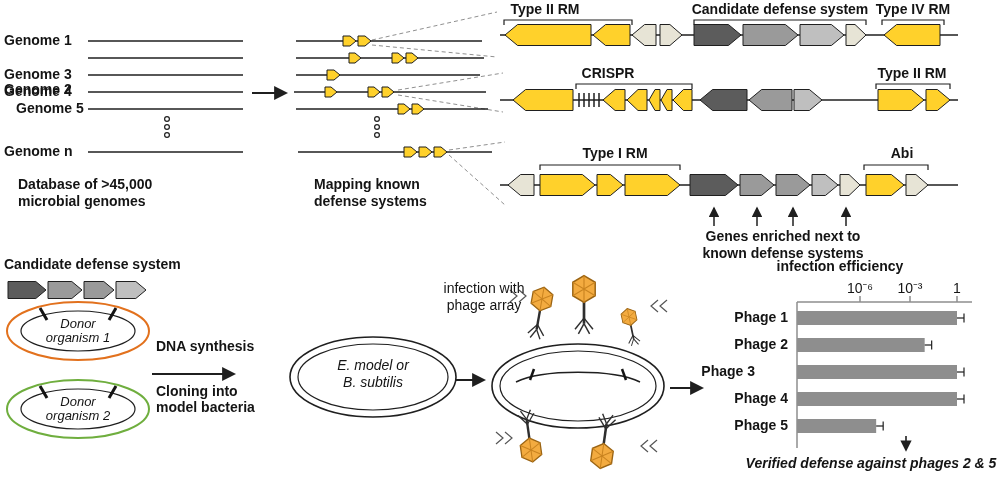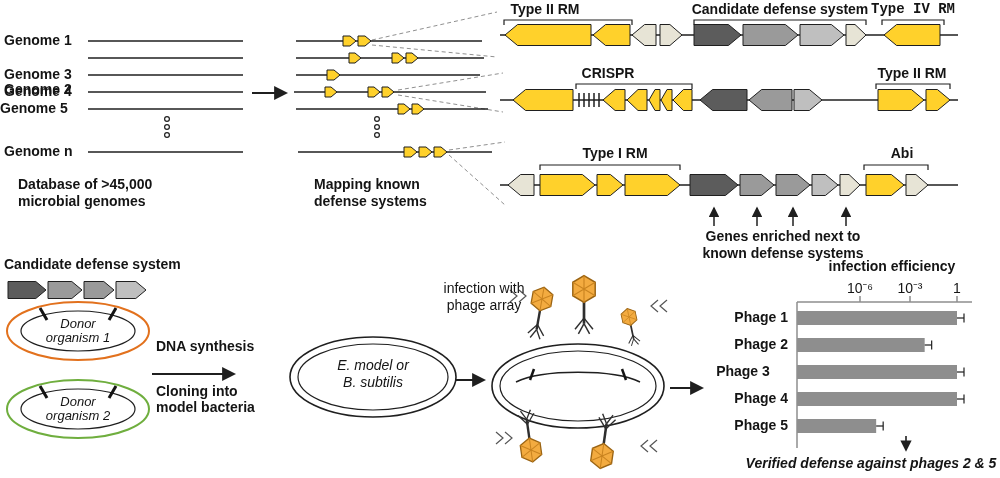--- a/index.html
+++ b/index.html
@@ -232,36 +232,36 @@
   <div class="lbl i sm c" style="left:78px;top:331px">organism 1</div>
   <div class="lbl i sm c" style="left:78px;top:395px">Donor</div>
   <div class="lbl i sm c" style="left:78px;top:409px">organism 2</div>
   <div class="lbl b" style="left:156px;top:339px">DNA synthesis</div>
   <div class="lbl b" style="left:156px;top:384px">Cloning into</div>
   <div class="lbl b" style="left:156px;top:400px">model bacteria</div>
   <div class="lbl i c" style="left:373px;top:358px">E. model or</div>
   <div class="lbl i c" style="left:373px;top:375px">B. subtilis</div>
   <div class="lbl c" style="left:484px;top:281px">infection with</div>
   <div class="lbl c" style="left:484px;top:298px">phage array</div>
-  <div class="lbl b c" style="left:892px;top:259px">infection efficiency</div>
+  <div class="lbl b c" style="left:840px;top:259px">infection efficiency</div>
   <div class="lbl c" style="left:860px;top:281px">10⁻⁶</div>
   <div class="lbl c" style="left:910px;top:281px">10⁻³</div>
   <div class="lbl c" style="left:957px;top:281px">1</div>
   <div class="lbl b i c" style="left:871px;top:456px">Verified defense against phages 2 &amp; 5</div>
 <div class="lbl b" style="left: 4px; top: 33px;">Genome 1</div>
     <div class="lbl b" style="left: 4px; top: 50px; margin-top: 32px;">Genome 2</div>
     <div class="lbl b" style="left: 4px; top: 67px;">Genome 3</div>
     <div class="lbl b" style="left: 4px; top: 84px;">Genome 4</div>
-    <div class="lbl b" style="left: 0; top: 101px;">Genome 5</div>
+    <div class="lbl b" style="left: 16px; top: 101px;">Genome 5</div>
     <div class="lbl b" style="left: 4px; top: 144px;">Genome n</div>
     <div class="lbl b c" style="left: 545px; top: 2px;">Type II RM</div>
     <div class="lbl b c" style="left: 780px; top: 2px;">Candidate defense system</div>
-    <div class="lbl b c" style="left: 913px; top: 2px; font-family: Liberation Mono, monospace;">Type IV RM</div>
+    <div class="lbl b c" style="left: 913px; top: 2px;">Type IV RM</div>
     <div class="lbl b c" style="left: 608px; top: 66px;">CRISPR</div>
     <div class="lbl b c" style="left: 912px; top: 66px;">Type II RM</div>
     <div class="lbl b c" style="left: 615px; top: 146px;">Type I RM</div>
     <div class="lbl b c" style="left: 902px; top: 146px;">Abi</div>
     <div class="lbl b r" style="left: 726px; top: 310px; width: 62px;">Phage 1</div>
     <div class="lbl b r" style="left: 726px; top: 337px; width: 62px;">Phage 2</div>
-    <div class="lbl b r" style="left: 712px; top: 364px; width: 62px; text-align: center;">Phage 3</div>
+    <div class="lbl b r" style="left: 693px; top: 364px; width: 62px;">Phage 3</div>
     <div class="lbl b r" style="left: 726px; top: 391px; width: 62px;">Phage 4</div>
     <div class="lbl b r" style="left: 726px; top: 418px; width: 62px;">Phage 5</div>
   </div>
 
 </body></html>

